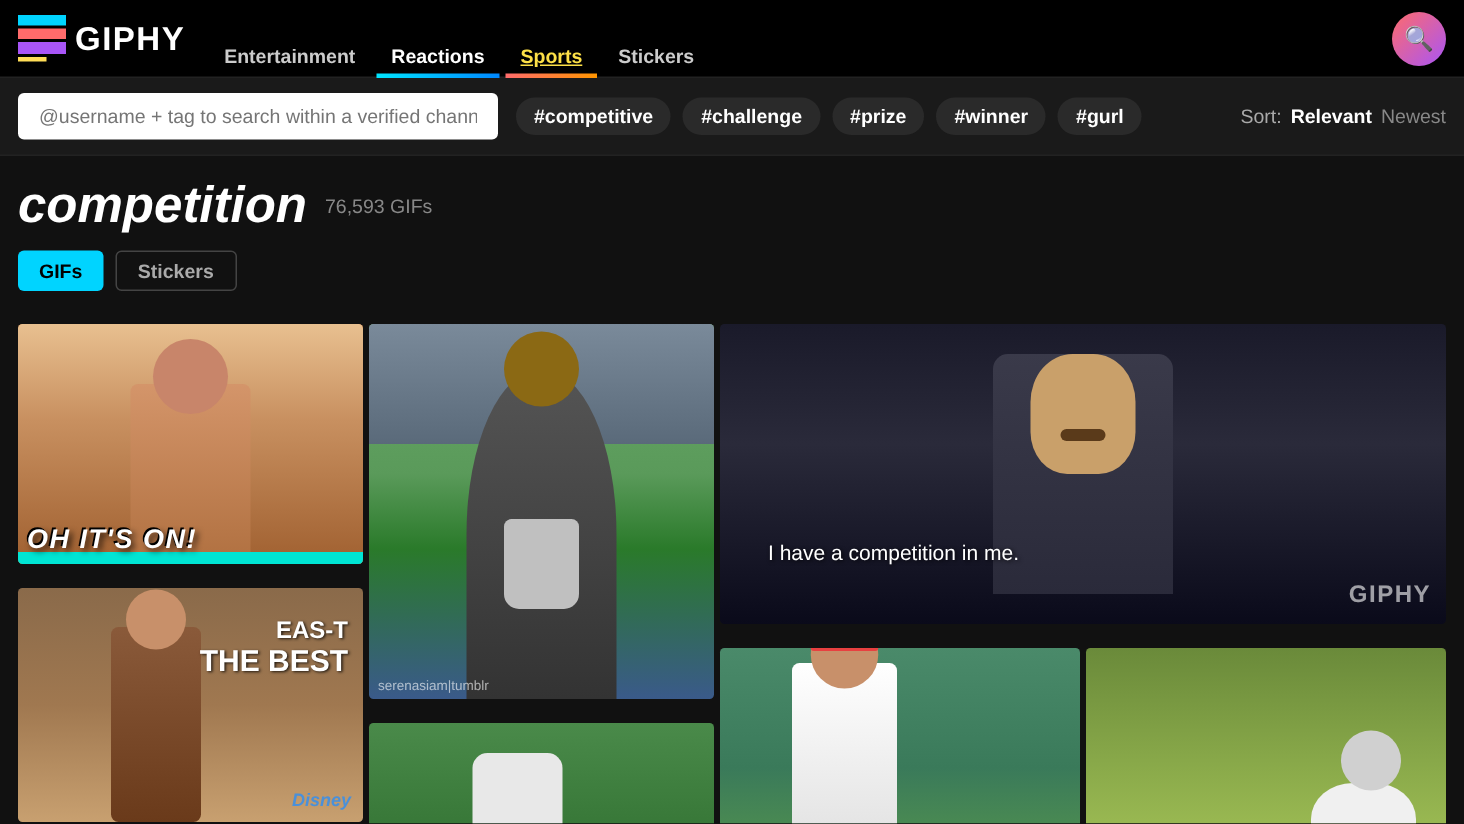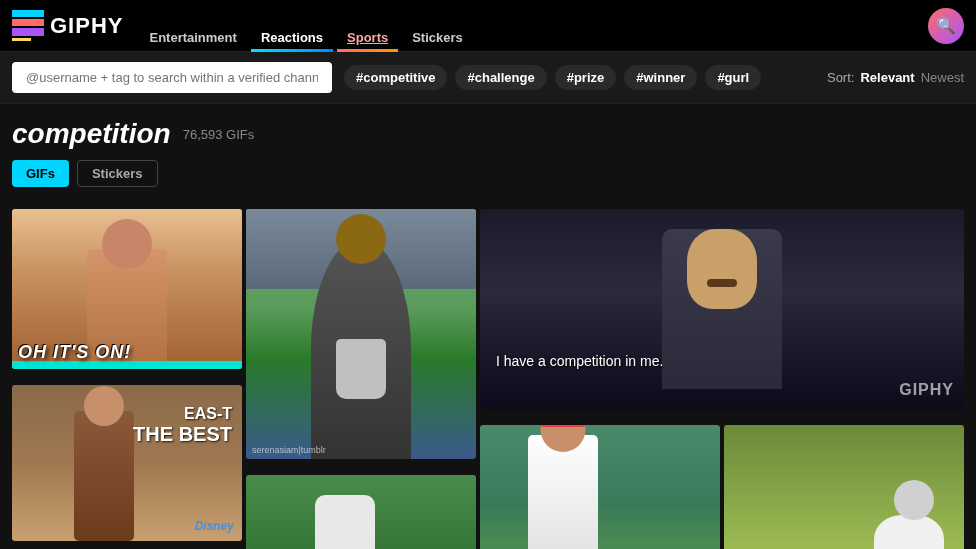--- a/index.html
+++ b/index.html
@@ -83,21 +83,21 @@
     }
 
     .nav-tab.reactions::after {
       background: linear-gradient(90deg, #00e5ff, #0088ff);
     }
     .nav-tab.sports::after {
       background: linear-gradient(90deg, #ff6b6b, #ff9500);
     }
 
     .nav-tab.reactions { color: white; }
-    .nav-tab.sports { color: #fca5a5; text-decoration: underline; }
+    .nav-tab.sports { color: #fde047; text-decoration: underline; }
 
     .search-icon-btn {
       margin-left: auto;
       background: linear-gradient(135deg, #ff6b6b, #a855f7);
       width: 36px;
       height: 36px;
       border-radius: 50%;
       display: flex;
       align-items: center;
       justify-content: center;
@@ -175,21 +175,21 @@
     }
 
     .page-title-row {
       display: flex;
       align-items: center;
       gap: 12px;
       margin-bottom: 10px;
     }
 
     .page-title {
-      font-size: 28px;
+      font-size: 34px;
       font-weight: 900;
       color: white;
       font-style: italic;
       text-align: center;
     }
 
     .gif-count {
       font-size: 13px;
       color: #888;
       font-weight: 400;
@@ -284,21 +284,21 @@
     .gif-movie {
       flex: 1;
       background: linear-gradient(180deg, #1a1a2a 0%, #2a2a3a 40%, #0a0a1a 100%);
       position: relative;
       min-height: 200px;
     }
 
     .gif-movie-text {
       position: absolute;
       bottom: 40px;
-      left: 16px;
+      left: 32px;
       font-size: 14px;
       color: white;
       font-weight: 400;
       text-shadow: 1px 1px 3px rgba(0,0,0,0.9);
     }
 
     .gif-giphy-watermark {
       position: absolute;
       bottom: 10px;
       right: 10px;

